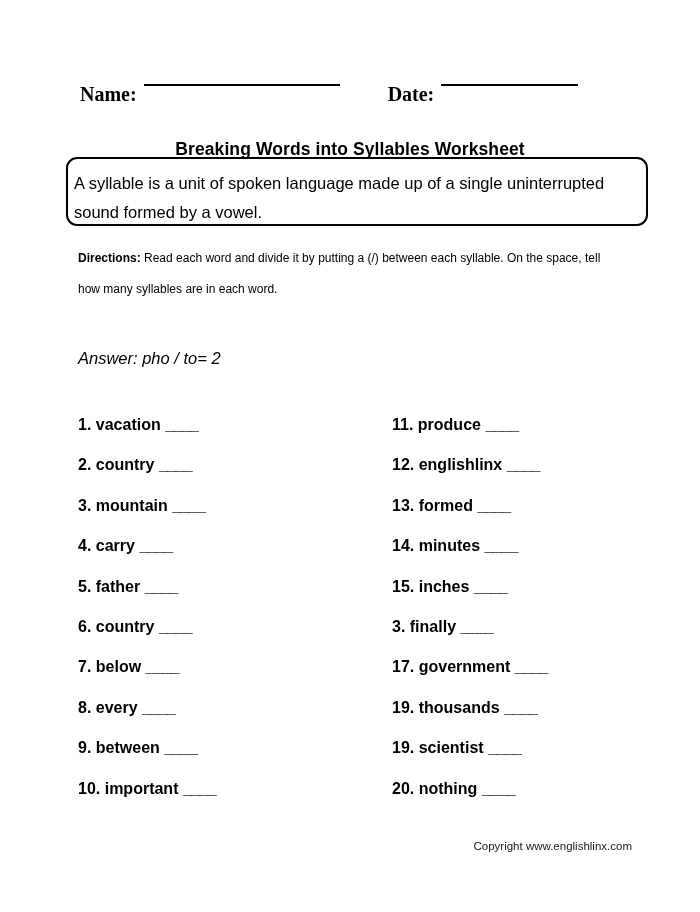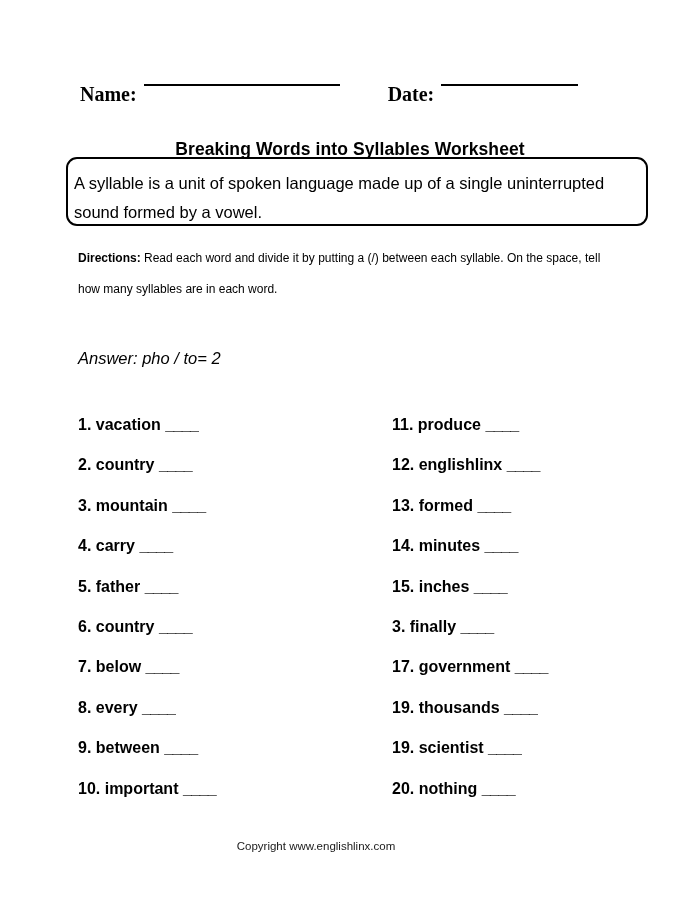--- a/index.html
+++ b/index.html
@@ -120,21 +120,21 @@
   .word-blank {
     letter-spacing: -0.6px;
   }
 
   
   .copyright {
     position: absolute;
     left: 0;
     top: 840px;
     width: 632px;
-    text-align: center;
+    text-align: right;
     font-size: 11.5px;
     color: #1a1a1a;
   }
 </style>
 </head>
 <body>
 
 <div class="name-date-row">
   <span class="nd-label">Name:</span>
   <span class="nd-rule rule-name"></span>

